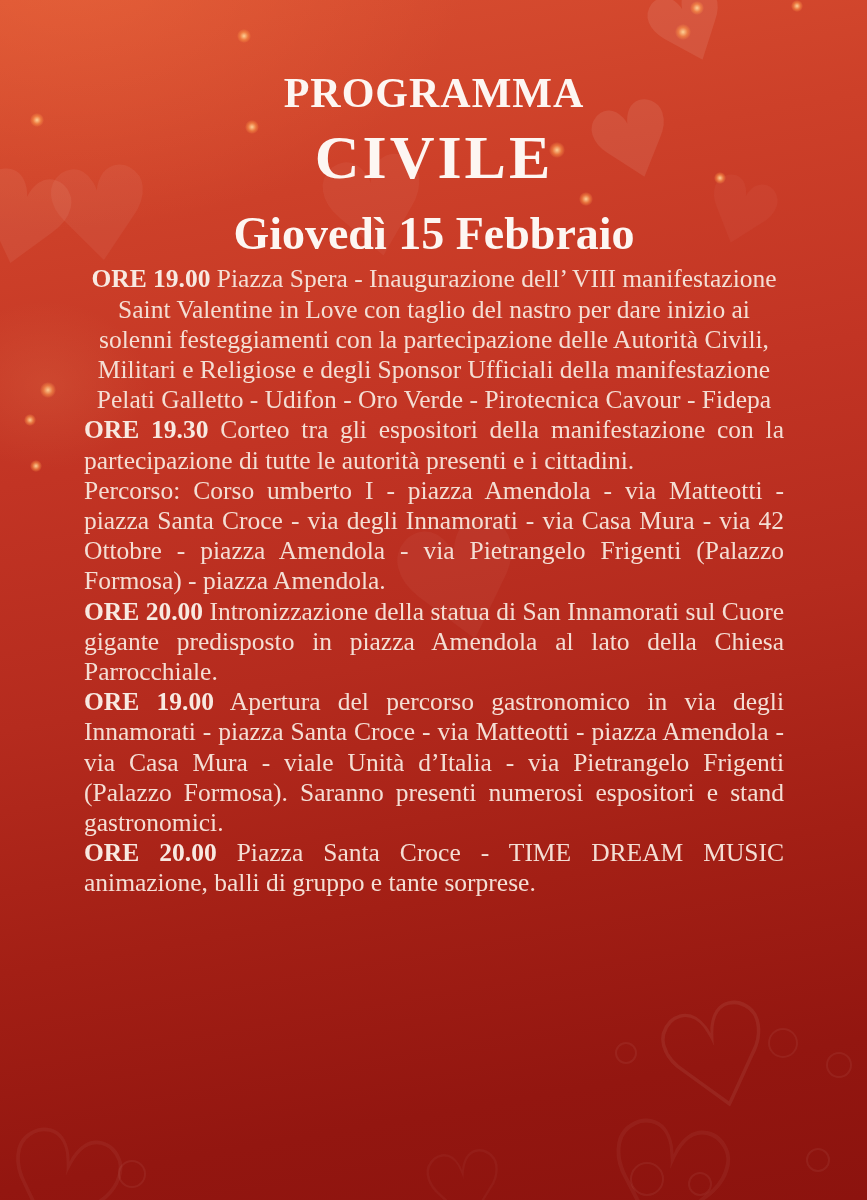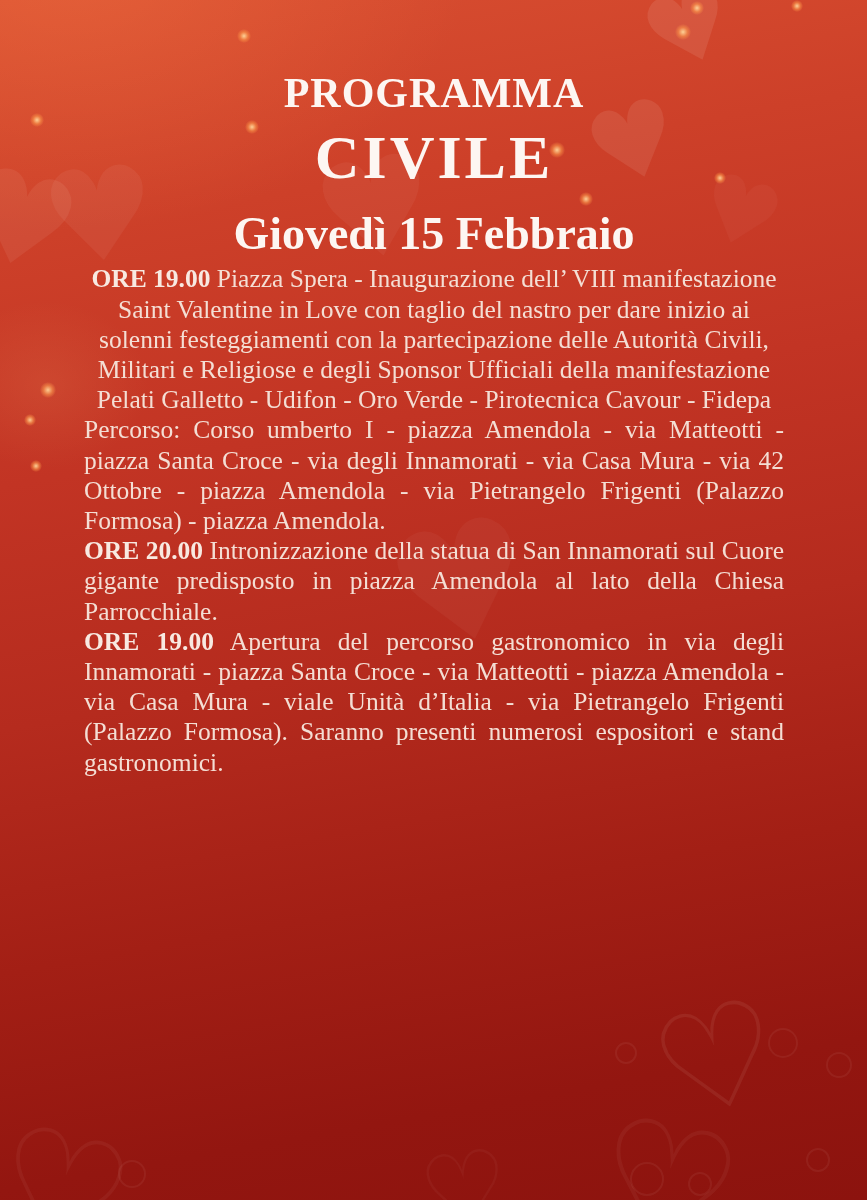--- a/index.html
+++ b/index.html
@@ -107,19 +107,21 @@
   <div class="content">
     <header>
       <h1 class="title1">PROGRAMMA</h1>
       <h1 class="title2">CIVILE</h1>
     </header>
 
     <h2 class="date">Giovedì 15 Febbraio</h2>
 
     <section class="events">
         <p class="event ragged"><strong class="time">ORE 19.00</strong><span class="txt"> Piazza Spera - Inaugurazione dell’ VIII manifestazione Saint Valentine in Love con taglio del nastro per dare inizio ai solenni festeggiamenti con la partecipazione delle Autorità Civili, Militari e Religiose e degli Sponsor Ufficiali della manifestazione Pelati Galletto - Udifon - Oro Verde - Pirotecnica Cavour - Fidepa</span></p>
+        <p class="event"><strong class="time">ORE 19.30</strong><span class="txt"> Corteo tra gli espositori della manifestazione con la partecipazione di tutte le autorità presenti e i cittadini.</span></p>
         <p class="event"><span class="txt">Percorso: Corso umberto I - piazza Amendola - via Matteotti - piazza Santa Croce - via degli Innamorati - via Casa Mura - via 42 Ottobre - piazza Amendola - via Pietrangelo Frigenti (Palazzo Formosa) - piazza Amendola.</span></p>
         <p class="event"><strong class="time">ORE 20.00</strong><span class="txt"> Intronizzazione della statua di San Innamorati sul Cuore gigante predisposto in piazza Amendola al lato della Chiesa Parrocchiale.</span></p>
         <p class="event"><strong class="time">ORE 19.00</strong><span class="txt"> Apertura del percorso gastronomico in via degli Innamorati - piazza Santa Croce - via Matteotti - piazza Amendola - via Casa Mura - viale Unità d’Italia - via Pietrangelo Frigenti (Palazzo Formosa). Saranno presenti numerosi espositori e stand gastronomici.</span></p>
+        <p class="event"><strong class="time">ORE 20.00</strong><span class="txt"> Piazza Santa Croce - TIME DREAM MUSIC animazione, balli di gruppo e tante sorprese.</span></p>
       </section>
   </div>
 
 </div>
 
 </body></html>

